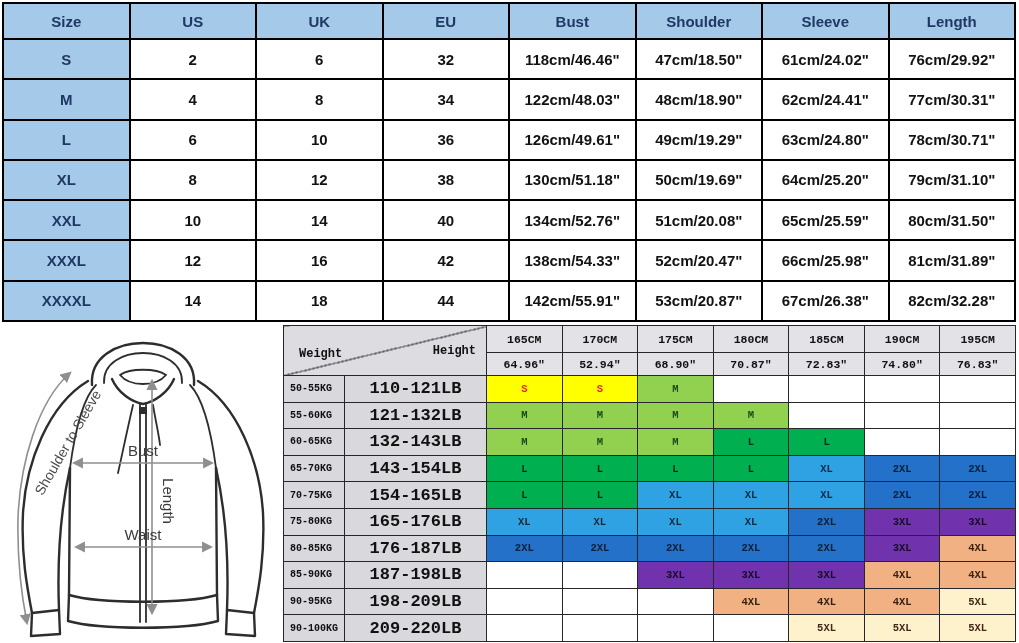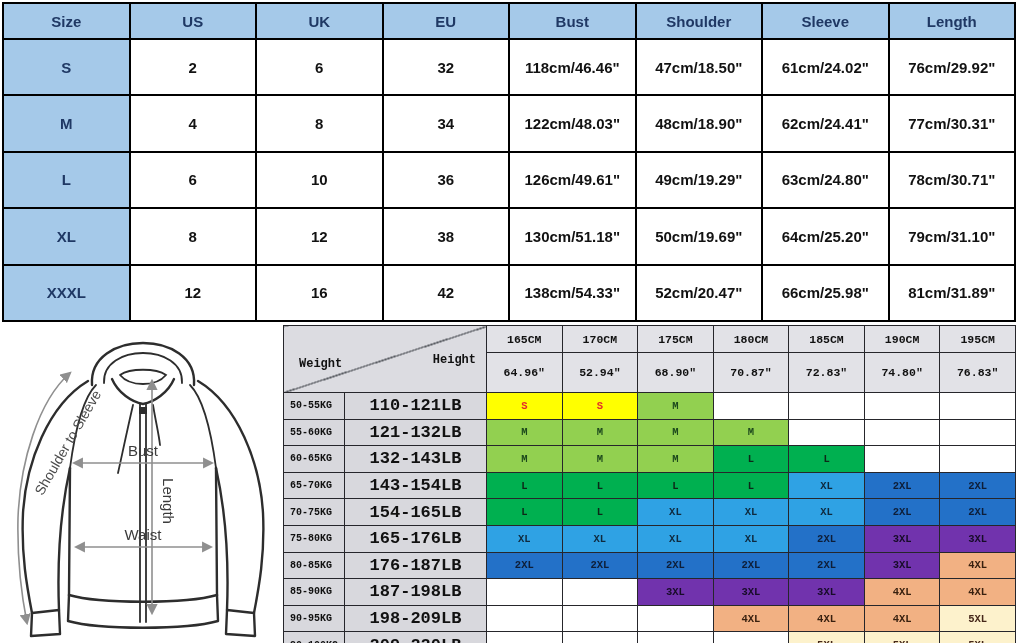--- a/index.html
+++ b/index.html
@@ -24,21 +24,21 @@
   #fit-matrix{
     position:absolute;left:283px;top:325px;width:733px;height:316px;
     border-collapse:collapse;table-layout:fixed;
     font-family:"Liberation Mono",monospace;
   }
   #fit-matrix th,#fit-matrix td{
     border:1px solid #26262b;text-align:center;vertical-align:middle;
     font-weight:bold;padding:0;overflow:hidden;white-space:nowrap;
   }
   #fit-matrix tr.hrow1{height:27px;}
-  #fit-matrix tr.hrow2{height:40px;}
+  #fit-matrix tr.hrow2{height:23px;}
   #fit-matrix tr.drow{height:26.6px;}
   #fit-matrix th.hcell{background:#e2e2e7;color:#111;font-size:11.5px;}
   #fit-matrix th.kg{background:#d8d8dd;color:#111;font-size:10px;text-align:left;padding-left:6px;font-weight:bold;}
   #fit-matrix td.lb{background:#d8d8dd;color:#111;font-size:17px;}
   #fit-matrix td.empty{background:#ffffff;}
   #fit-matrix td.fit{font-size:10.5px;}
   #corner-cell{
     background-color:#dcdce1;position:relative;padding:0;
     background-image:linear-gradient(to bottom right,
       transparent calc(50% - 0.7px), #5a5d63 calc(50% - 0.7px),
@@ -105,28 +105,48 @@
         <th class="blue">XL</th>
         <td class="white">8</td>
         <td class="white">12</td>
         <td class="white">38</td>
         <td class="white">130cm/51.18"</td>
         <td class="white">50cm/19.69"</td>
         <td class="white">64cm/25.20"</td>
         <td class="white">79cm/31.10"</td>
       </tr>
       <tr>
+        <th class="blue">XXL</th>
+        <td class="white">10</td>
+        <td class="white">14</td>
+        <td class="white">40</td>
+        <td class="white">134cm/52.76"</td>
+        <td class="white">51cm/20.08"</td>
+        <td class="white">65cm/25.59"</td>
+        <td class="white">80cm/31.50"</td>
+      </tr>
+      <tr>
         <th class="blue">XXXL</th>
         <td class="white">12</td>
         <td class="white">16</td>
         <td class="white">42</td>
         <td class="white">138cm/54.33"</td>
         <td class="white">52cm/20.47"</td>
         <td class="white">66cm/25.98"</td>
         <td class="white">81cm/31.89"</td>
+      </tr>
+      <tr>
+        <th class="blue">XXXXL</th>
+        <td class="white">14</td>
+        <td class="white">18</td>
+        <td class="white">44</td>
+        <td class="white">142cm/55.91"</td>
+        <td class="white">53cm/20.87"</td>
+        <td class="white">67cm/26.38"</td>
+        <td class="white">82cm/32.28"</td>
       </tr>
     </tbody>
 </table>
 
 <svg id="hoodie-diagram" viewBox="0 0 285 320" xmlns="http://www.w3.org/2000/svg">
   <defs>
     <marker id="arr" viewBox="0 0 10 10" refX="8" refY="5" markerWidth="7" markerHeight="7" orient="auto-start-reverse">
       <path d="M0,0 L10,5 L0,10 z" fill="#8f8f8f"></path>
     </marker>
   </defs>

